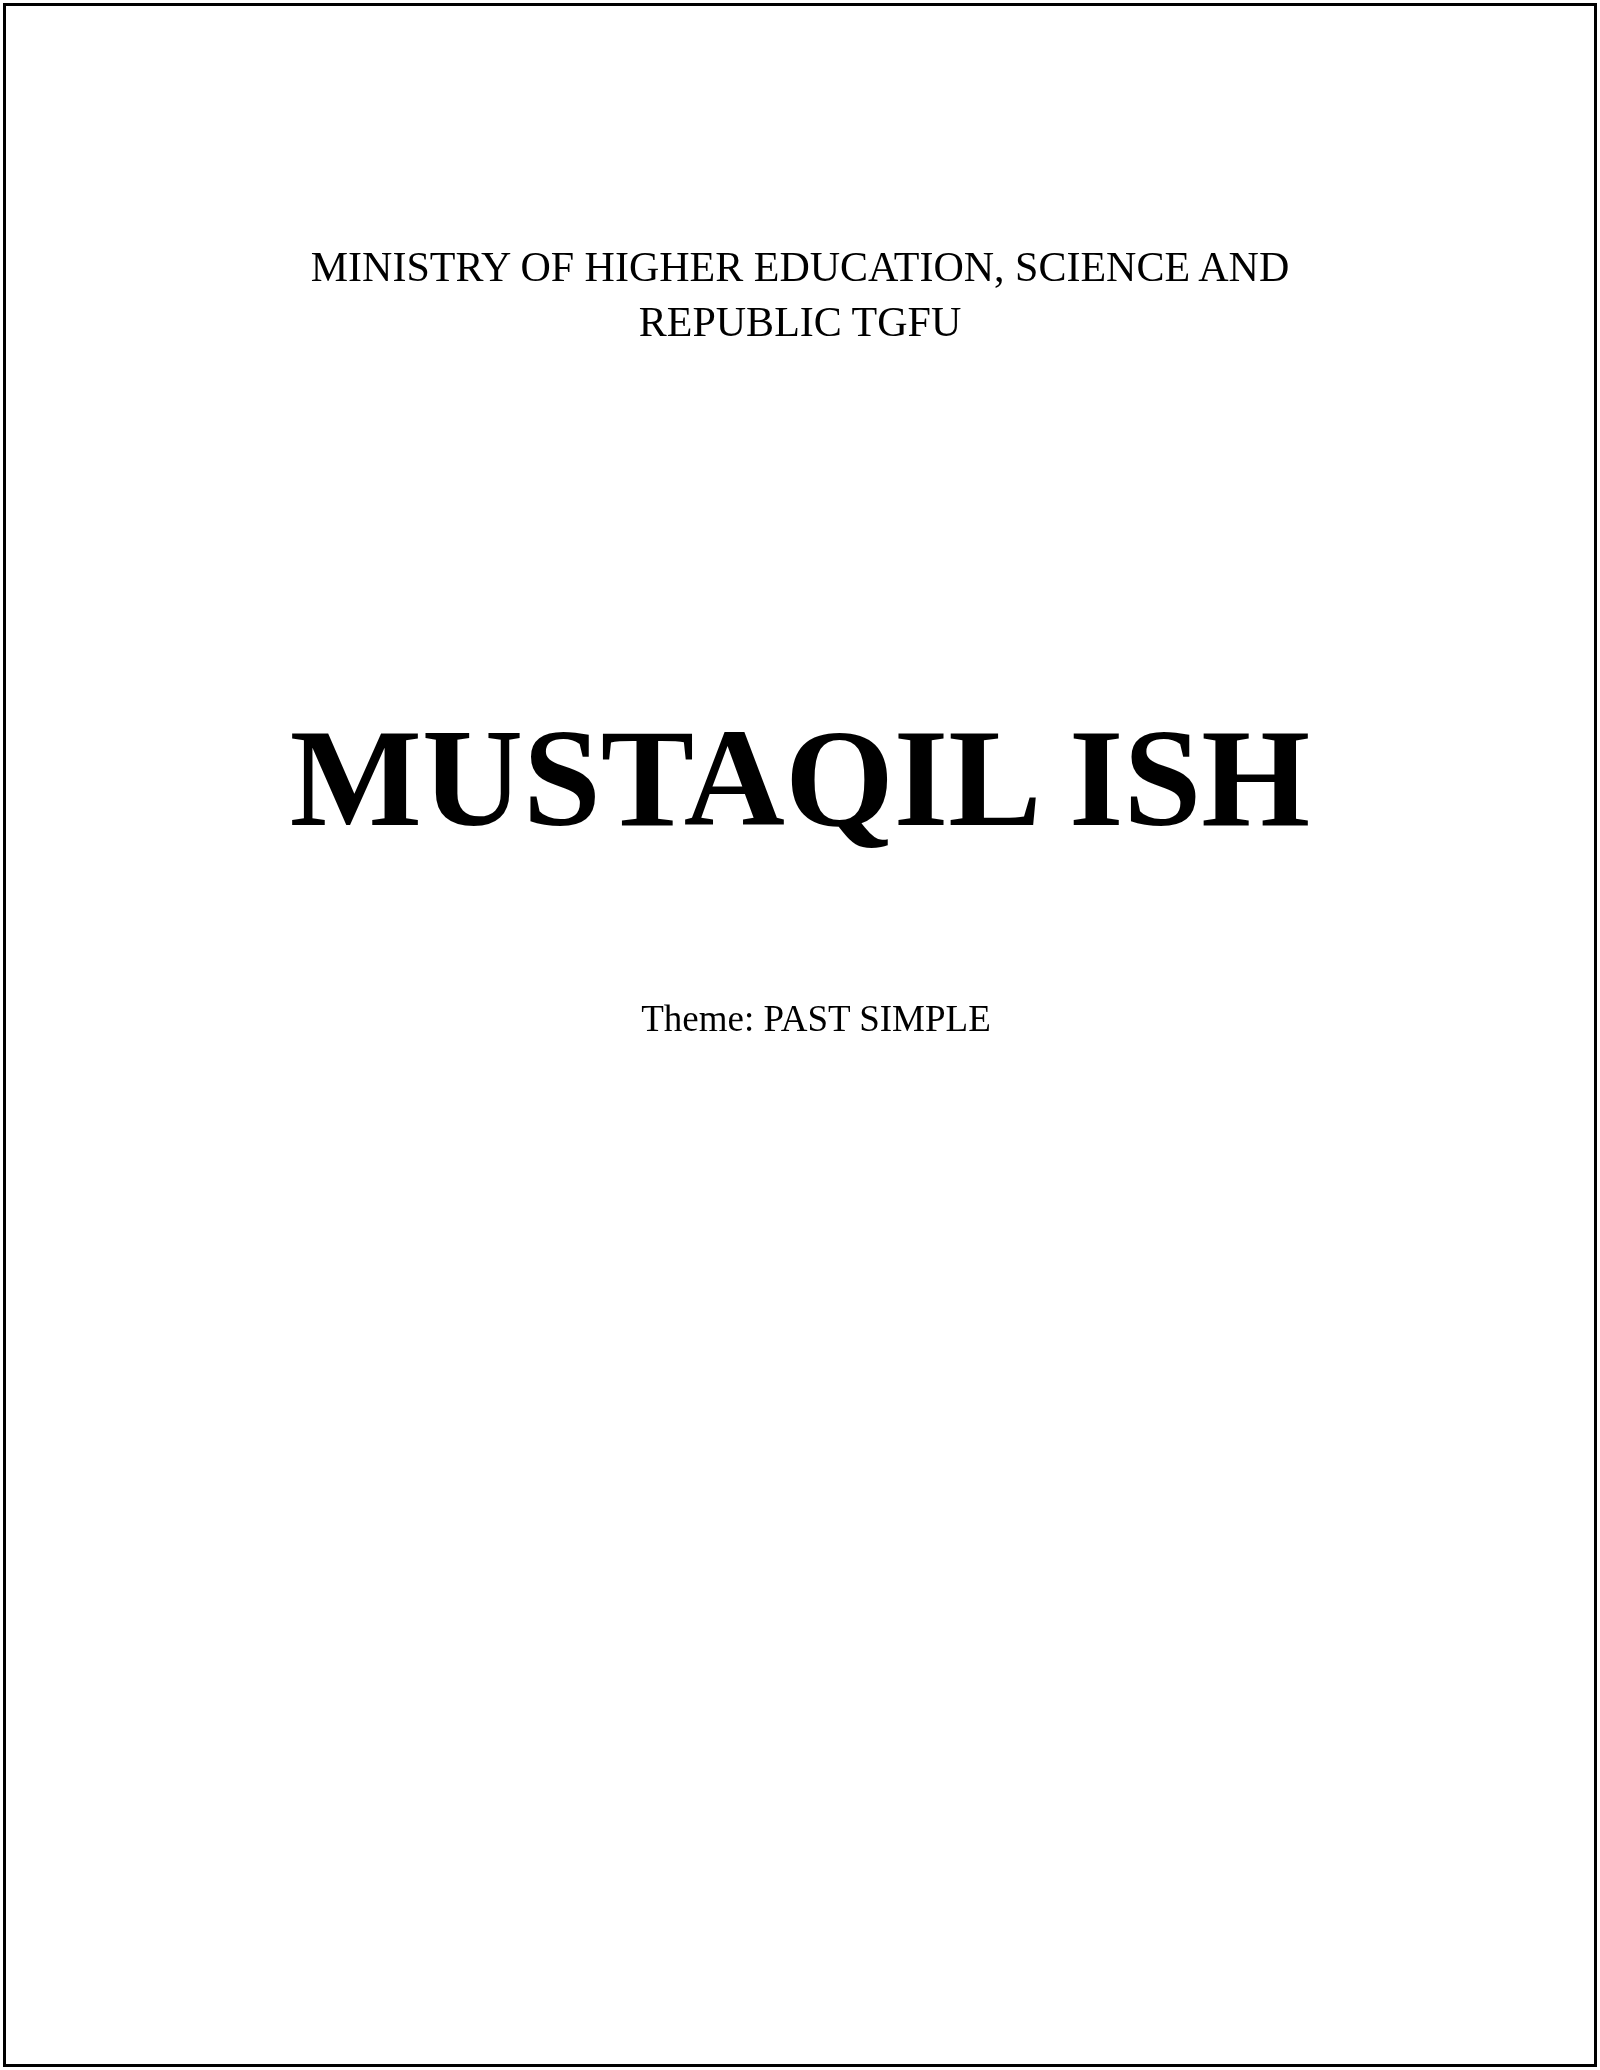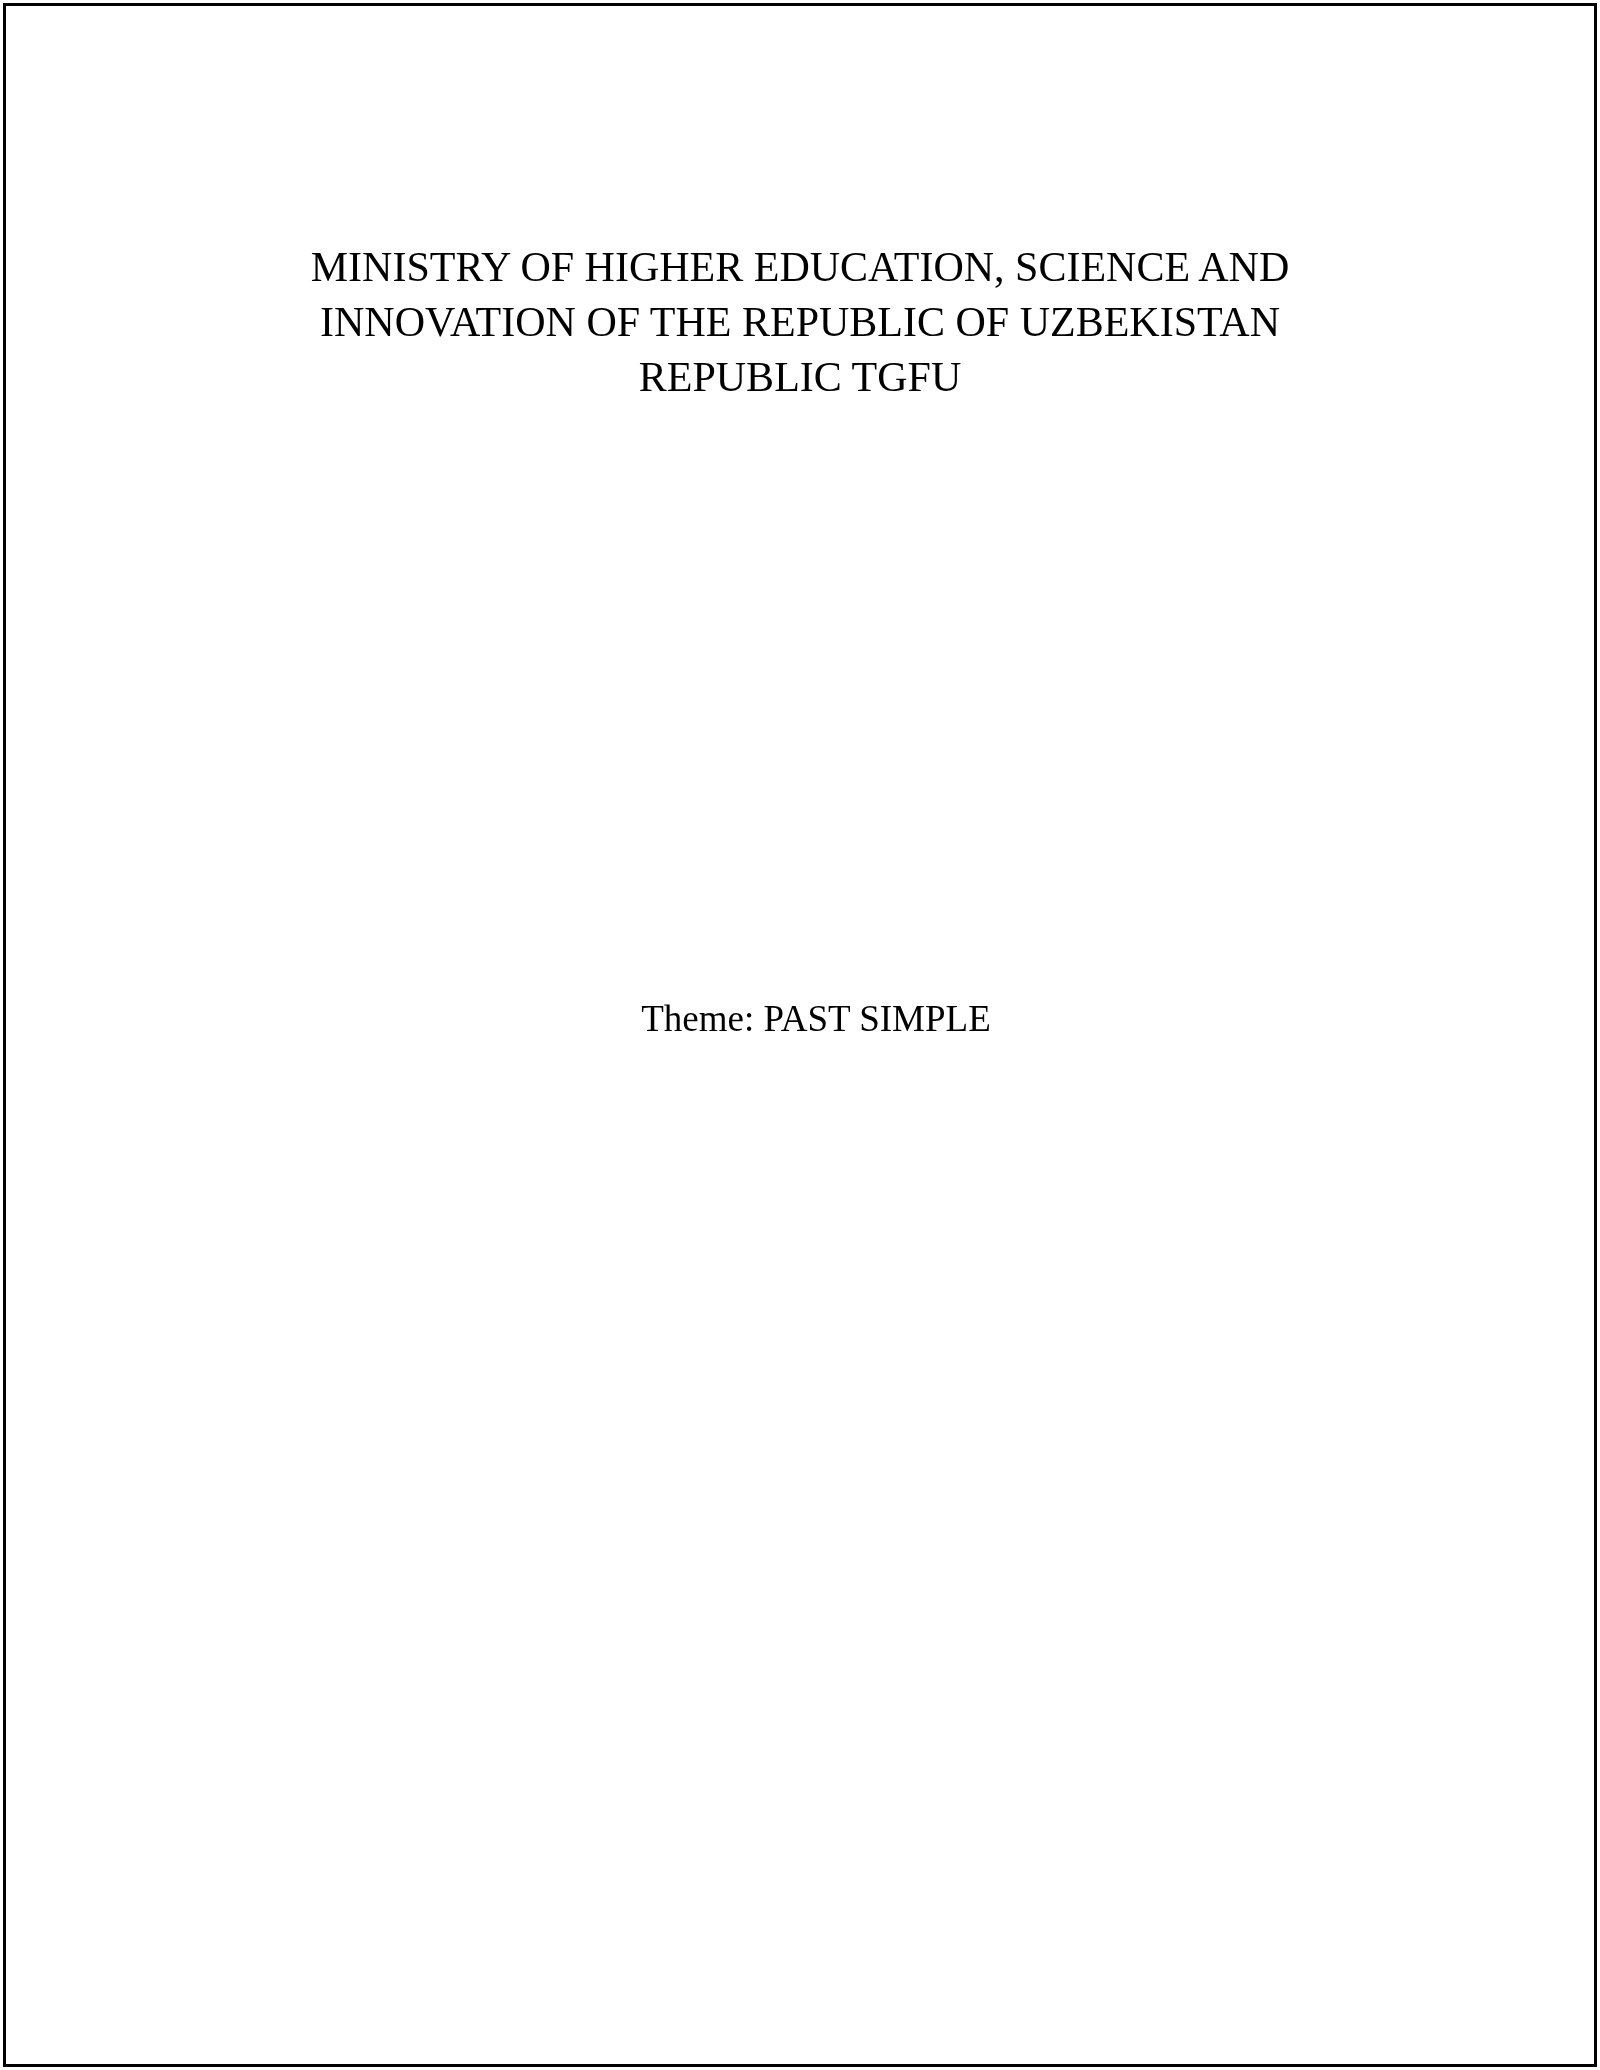--- a/index.html
+++ b/index.html
@@ -80,20 +80,20 @@
 </head>
 <body>
 
 <div class="page">
   <div class="border-outer"></div>
   <div class="border-inner"></div>
 
   <div class="content">
     <div class="ministry-header">
       <span class="header-line">MINISTRY OF HIGHER EDUCATION, SCIENCE AND</span>
-      <span class="header-line">INNOVATION OF THE REPUBLIC OF UZBEKISTAN</span>
       <span class="header-line">REPUBLIC TGFU</span>
     </div>
 
+    <div class="doc-title">MUSTAQIL ISH</div>
 
     <div class="theme-line">Theme: PAST SIMPLE</div>
   </div>
 </div>
 
 </body></html>

